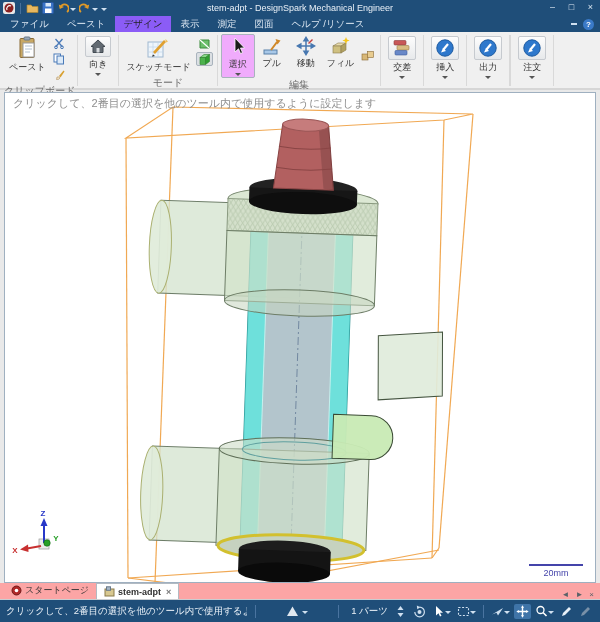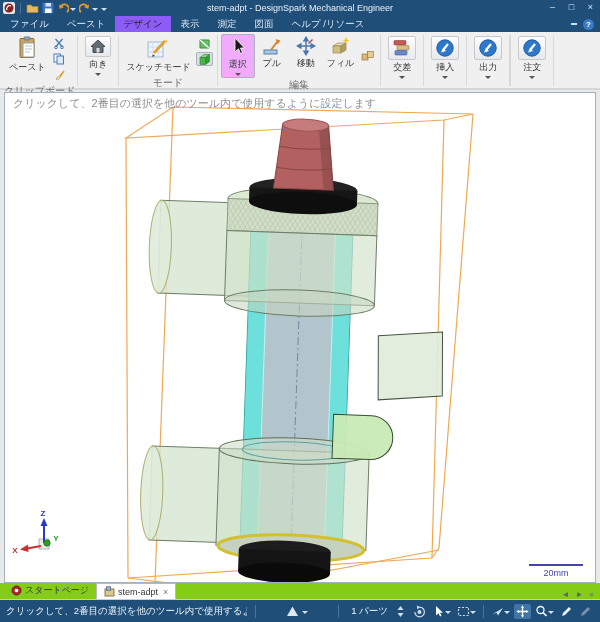--- a/index.html
+++ b/index.html
@@ -37,23 +37,23 @@
   .small-btn { width:17px; height:14px; display:flex; align-items:center; justify-content:center; border:1px solid transparent; border-radius:2px; }
   .small-btn.selected { background:#dbdfe3; border-color:#a9b3bd; }
   .caret { width:0; height:0; border-left:3px solid transparent; border-right:3px solid transparent; border-top:3px solid #555; margin-top:2px; }
   .caret.w { border-top-color:#cfe0f0; }
 
   
   .viewport { position:absolute; top:92px; left:4px; width:592px; height:491px; background:#fff; border:1px solid #9fb0c0; }
   .viewport svg.scene { display:block; }
 
   
-  .doctabs { position:absolute; top:583px; left:0; width:600px; height:17px; background:#84cc16; border-bottom:1px solid #c9cdd1; display:flex; align-items:flex-end; font-size:9px; color:#333; padding-left:4px; }
+  .doctabs { position:absolute; top:583px; left:0; width:600px; height:17px; background:#fca5a5; border-bottom:1px solid #c9cdd1; display:flex; align-items:flex-end; font-size:9px; color:#333; padding-left:4px; }
   .dtab { display:flex; align-items:center; gap:3px; padding:2px 7px 2px; }
-  .dtab.active { background:#fff; border:1px solid #b2bac2; border-bottom:none; font-weight:normal; }
+  .dtab.active { background:#fff; border:1px solid #b2bac2; border-bottom:none; font-weight:bold; }
   .dtab .closex { color:#777; margin-left:2px; }
   .dtab-nav { margin-left:auto; display:flex; gap:6px; padding-right:6px; color:#5a6268; font-size:8px; align-items:center; }
 
   
   .statusbar { position:absolute; top:600px; left:0; width:600px; height:22px; background:#1f4e79; color:#fff; display:flex; align-items:center; font-size:9.5px; padding:0 6px; }
   .sb-msg { width:292px; color:#e9f0f7; white-space:nowrap; overflow:hidden; }
   .sbv { width:1px; height:13px; background:#4a74a0; margin:0 8px; }
   .sb-warn { display:flex; align-items:center; gap:3px; margin:0 22px; }
   .sb-parts { color:#e9f0f7; margin:4px 4px; white-space:nowrap; }
   .sb-icons { margin-left:auto; display:flex; align-items:center; gap:2px; }

